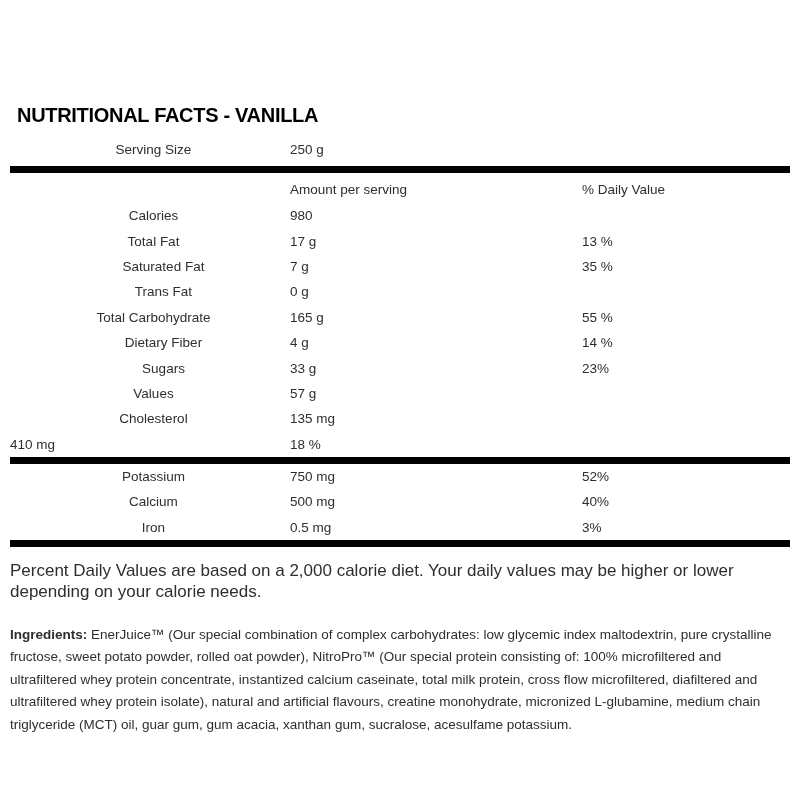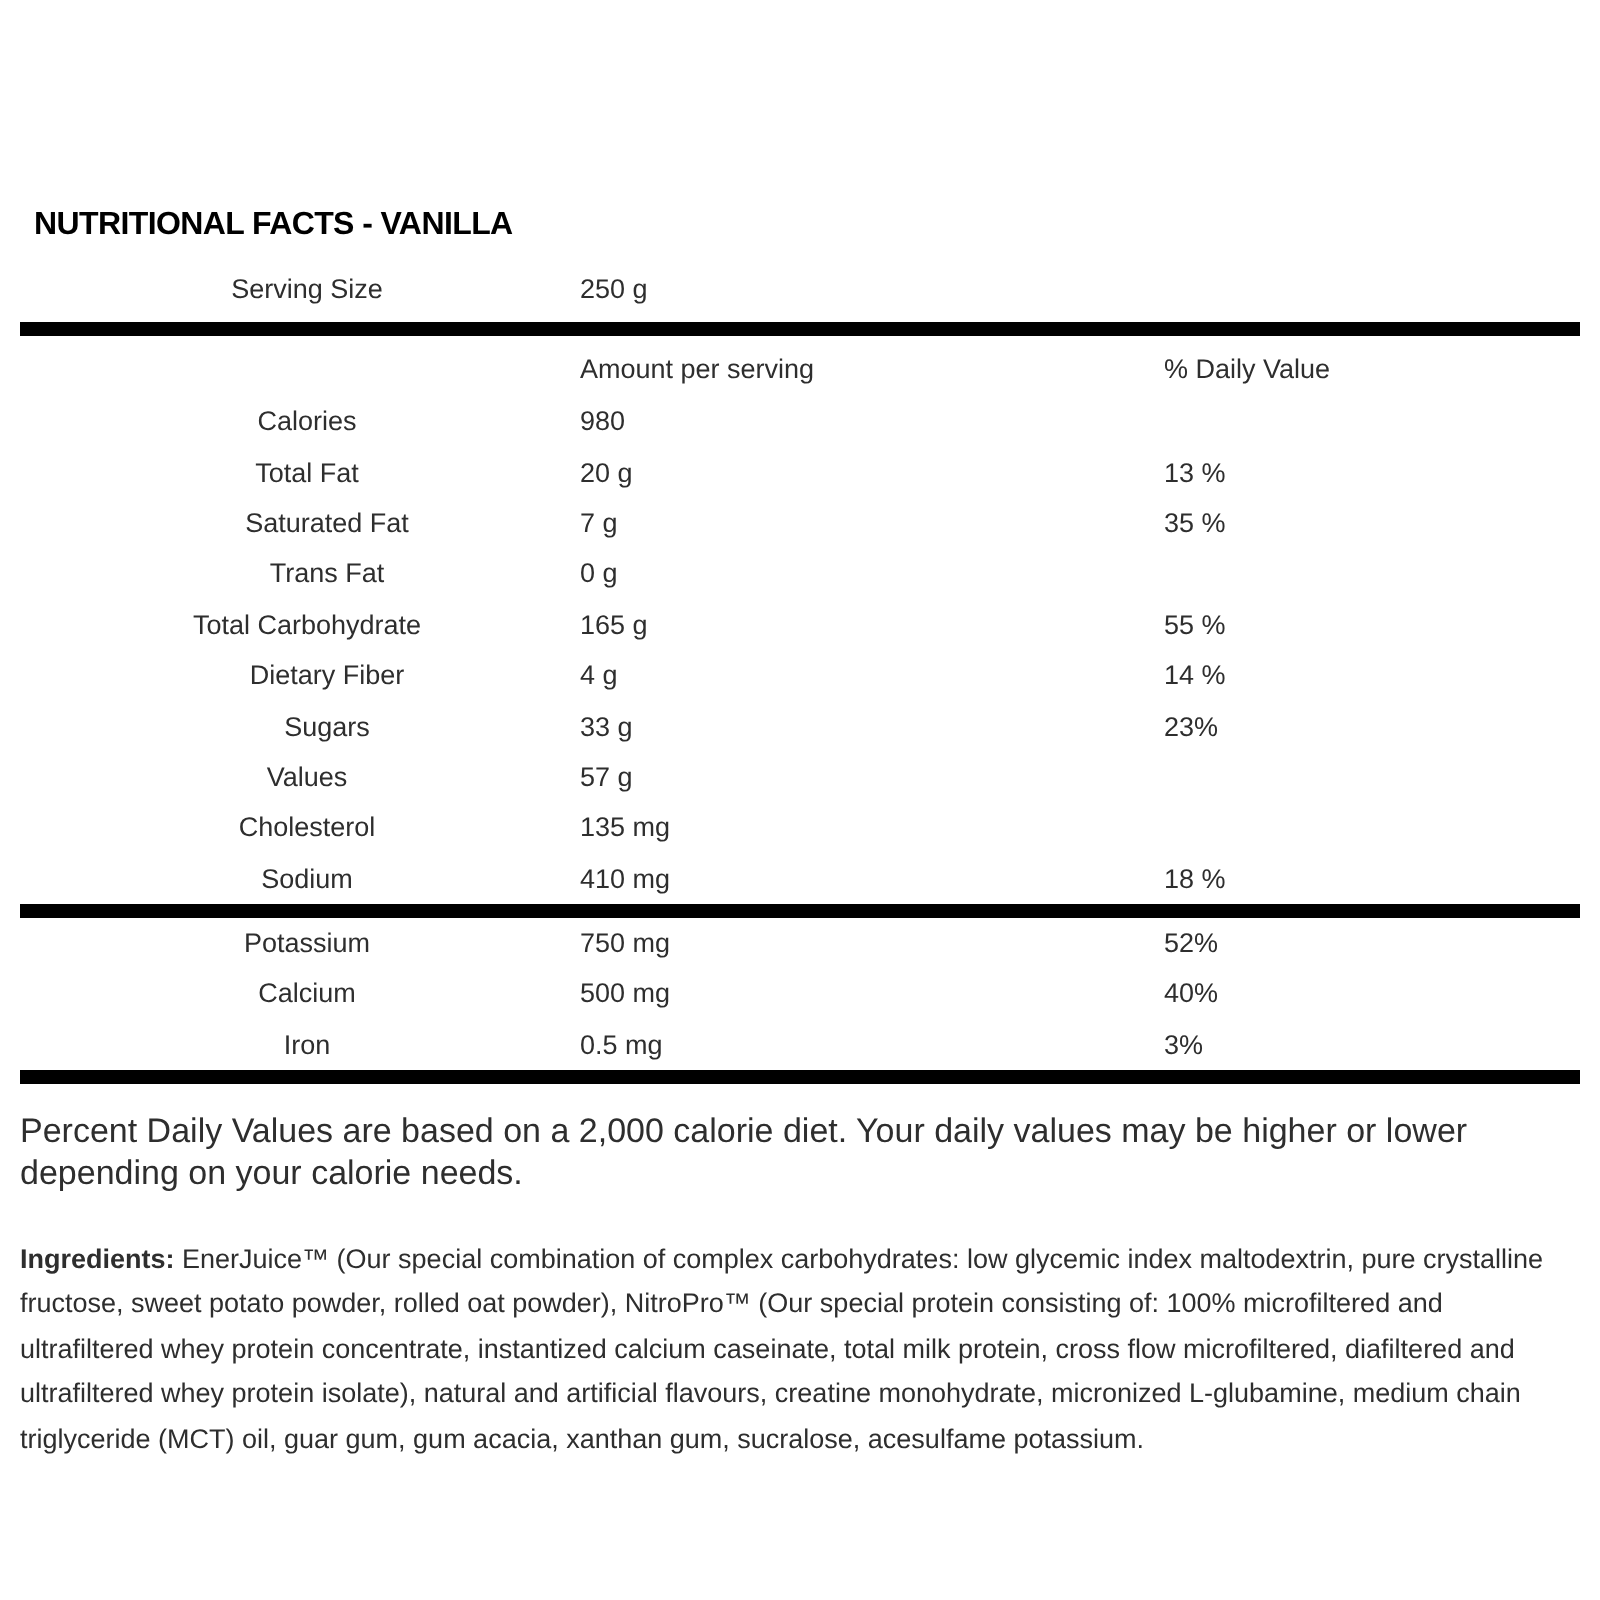--- a/index.html
+++ b/index.html
@@ -13,21 +13,21 @@
     position: relative;
     width: 800px;
     height: 800px;
     background: #ffffff;
     overflow: hidden;
   }
   .label-wrap {
     padding: 104px 10px 0 10px;
   }
   .nf-title {
-    font-size: 16px;
+    font-size: 20px;
     font-weight: bold;
     color: #000000;
     letter-spacing: -0.3px;
     padding-left: 7px;
     margin-bottom: 9px;
   }
   .row {
     display: grid;
     grid-template-columns: 280px 292px 1fr;
     align-items: center;
@@ -81,21 +81,21 @@
     </div>
 
     <div class="section">
       <div class="row">
         <div class="c1">Calories</div>
         <div class="c2">980</div>
         <div class="c3"></div>
       </div>
       <div class="row">
         <div class="c1">Total Fat</div>
-        <div class="c2">20 g</div>
+        <div class="c2">17 g</div>
         <div class="c3">13 %</div>
       </div>
       <div class="row">
         <div class="c1 indent">Saturated Fat</div>
         <div class="c2">7 g</div>
         <div class="c3">35 %</div>
       </div>
       <div class="row">
         <div class="c1 indent">Trans Fat</div>
         <div class="c2">0 g</div>
@@ -120,21 +120,20 @@
         <div class="c1">Values</div>
         <div class="c2">57 g</div>
         <div class="c3"></div>
       </div>
       <div class="row">
         <div class="c1">Cholesterol</div>
         <div class="c2">135 mg</div>
         <div class="c3"></div>
       </div>
       <div class="row">
-        <div class="c1">Sodium</div>
         <div class="c2">410 mg</div>
         <div class="c3">18 %</div>
       </div>
     </div>
 
     <div class="bar"></div>
 
     <div class="section">
       <div class="row">
         <div class="c1">Potassium</div>

